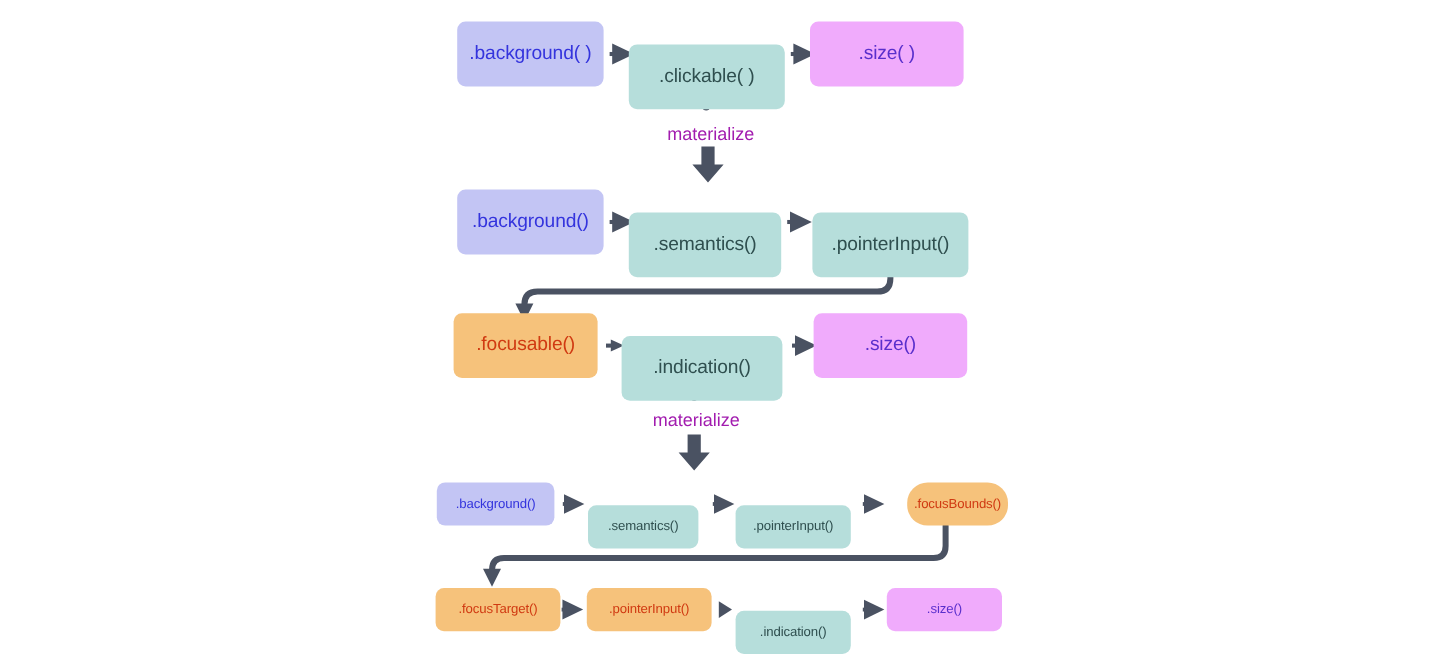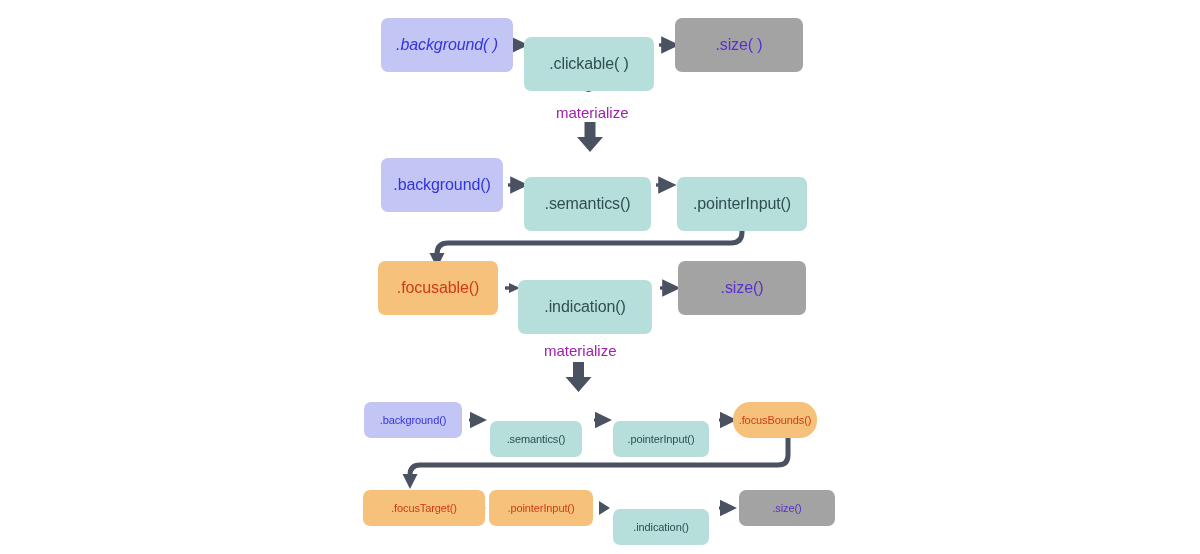--- a/index.html
+++ b/index.html
@@ -27,21 +27,21 @@
     align-items: center;
     justify-content: center;
     box-sizing: border-box;
     text-align: center;
     letter-spacing: -0.1px;
     line-height: 1;
     white-space: nowrap;
   }
   .c-blue   { background: #c3c5f4; color: #3434dd; }
   .c-teal   { background: #b6dedb; color: #2f4f4f; margin-top: 19px; }
-  .c-purple { background: #a3a3a3; color: #5a2fcc; }
+  .c-purple { background: #f0abfc; color: #5a2fcc; }
   .c-orange { background: #f6c27b; color: #d03a12; }
 
   .lbl-mat {
     position: absolute;
     font-size: 15px;
     color: #a21caf;
     line-height: 1;
     white-space: nowrap;
   }
   svg.conn {
@@ -125,21 +125,21 @@
       <line x1="468" y1="508" x2="477" y2="508" stroke="#4a5262" stroke-width="3.2" marker-end="url(#ah)"></line>
     </g>
     <g>
       <path d="M599,501 L599,515 L610,508 Z" fill="#4a5262"></path>
     </g>
     <g>
       <line x1="719" y1="508" x2="728" y2="508" stroke="#4a5262" stroke-width="3.2" marker-end="url(#ah)"></line>
     </g>
   </svg>
 
-  <div class="node c-blue" style="left:381px; top:18px; width:132px; height:54px; font-size:16px;font-style:italic;">
+  <div class="node c-blue" style="left:381px; top:18px; width:122px; height:54px; font-size:16px;">
     <span>.background( )</span>
   </div>
   <div class="node c-teal" style="left:524px; top:18px; width:130px; height:54px; font-size:16px;">
     <span>.clickable( )</span>
   </div>
   <div class="node c-purple" style="left:675px; top:18px; width:128px; height:54px; font-size:16px;">
     <span>.size( )</span>
   </div>
 
   <div class="lbl-mat" style="left:556px; top:105px;"><span>materialize</span></div>
@@ -168,25 +168,25 @@
 
   <div class="node c-blue" style="left:364px; top:402px; width:98px; height:36px; font-size:11px;">
     <span>.background()</span>
   </div>
   <div class="node c-teal" style="left:490px; top:402px; width:92px; height:36px; font-size:11px;">
     <span>.semantics()</span>
   </div>
   <div class="node c-teal" style="left:613px; top:402px; width:96px; height:36px; font-size:11px;">
     <span>.pointerInput()</span>
   </div>
-  <div class="node c-orange" style="left:733px; top:402px; width:84px; height:36px; font-size:11px;border-radius:17px;">
+  <div class="node c-orange" style="left:756px; top:402px; width:84px; height:36px; font-size:11px;border-radius:17px;">
     <span>.focusBounds()</span>
   </div>
 
-  <div class="node c-orange" style="left:363px; top:490px; width:122px; height:36px; font-size:11px;">
+  <div class="node c-orange" style="left:363px; top:490px; width:104px; height:36px; font-size:11px;">
     <span>.focusTarget()</span>
   </div>
   <div class="node c-orange" style="left:489px; top:490px; width:104px; height:36px; font-size:11px;">
     <span>.pointerInput()</span>
   </div>
   <div class="node c-teal" style="left:613px; top:490px; width:96px; height:36px; font-size:11px;">
     <span>.indication()</span>
   </div>
   <div class="node c-purple" style="left:739px; top:490px; width:96px; height:36px; font-size:11px;">
     <span>.size()</span>

